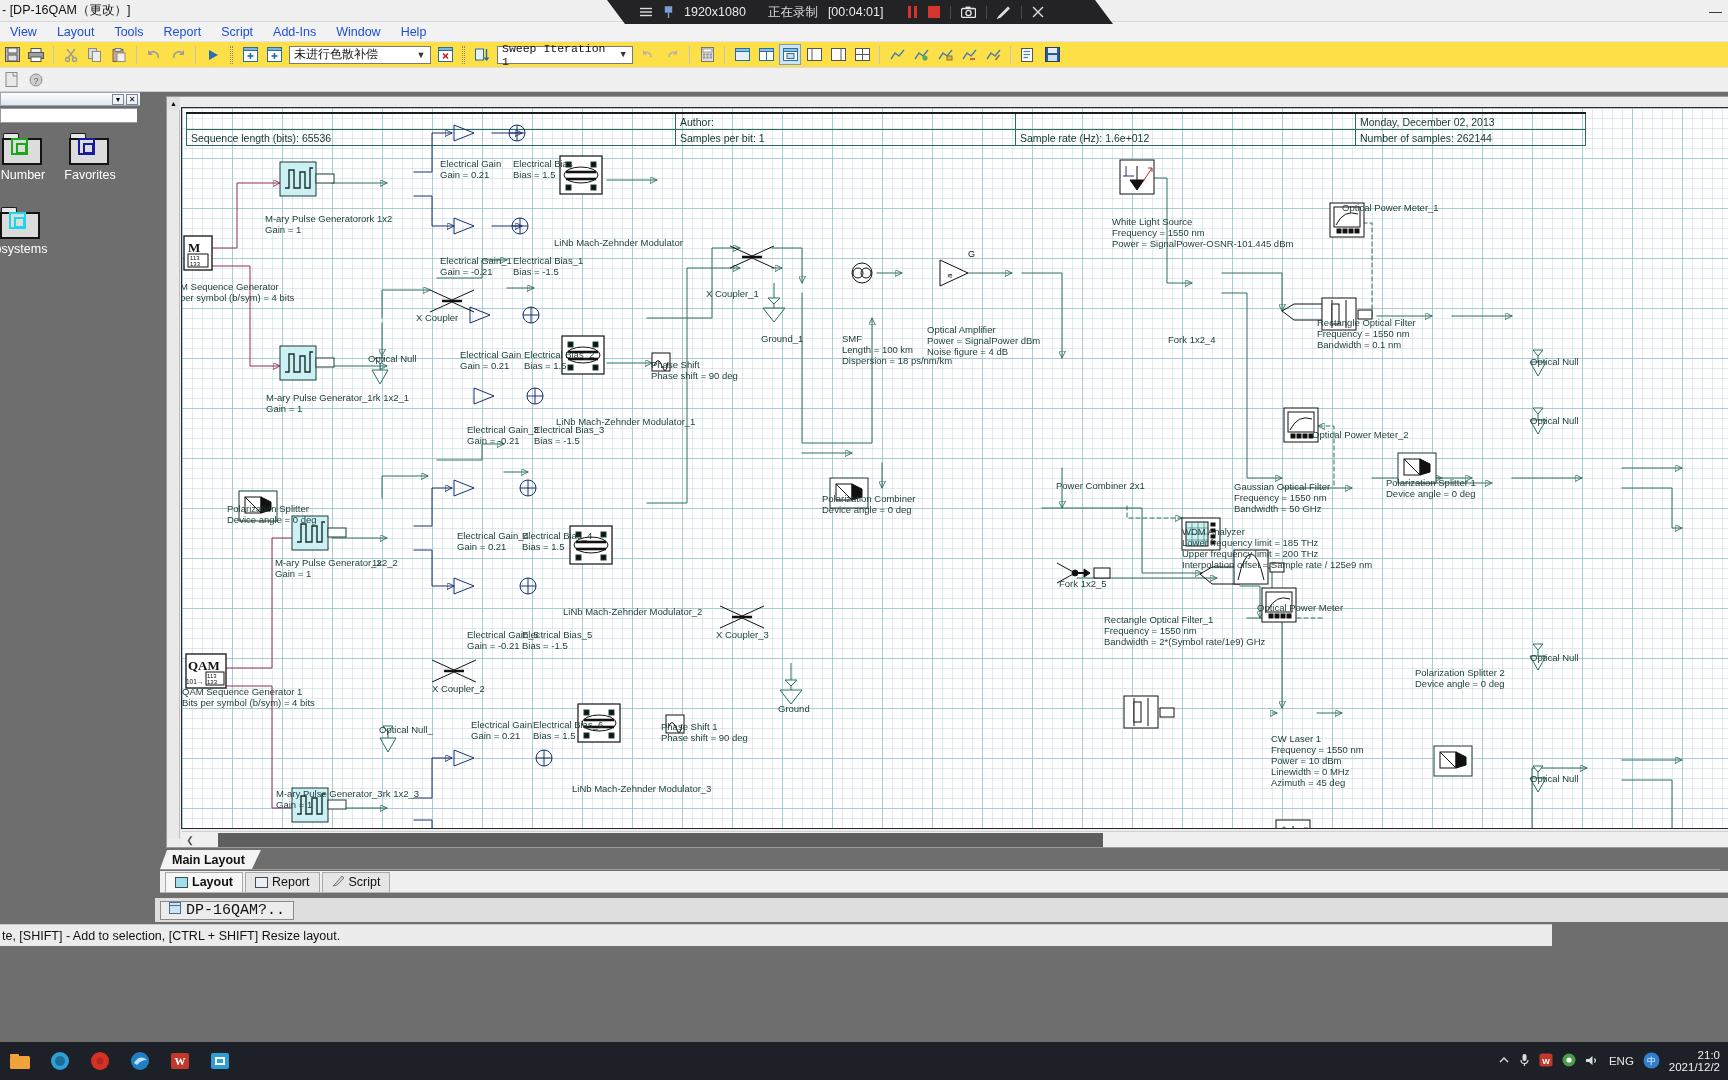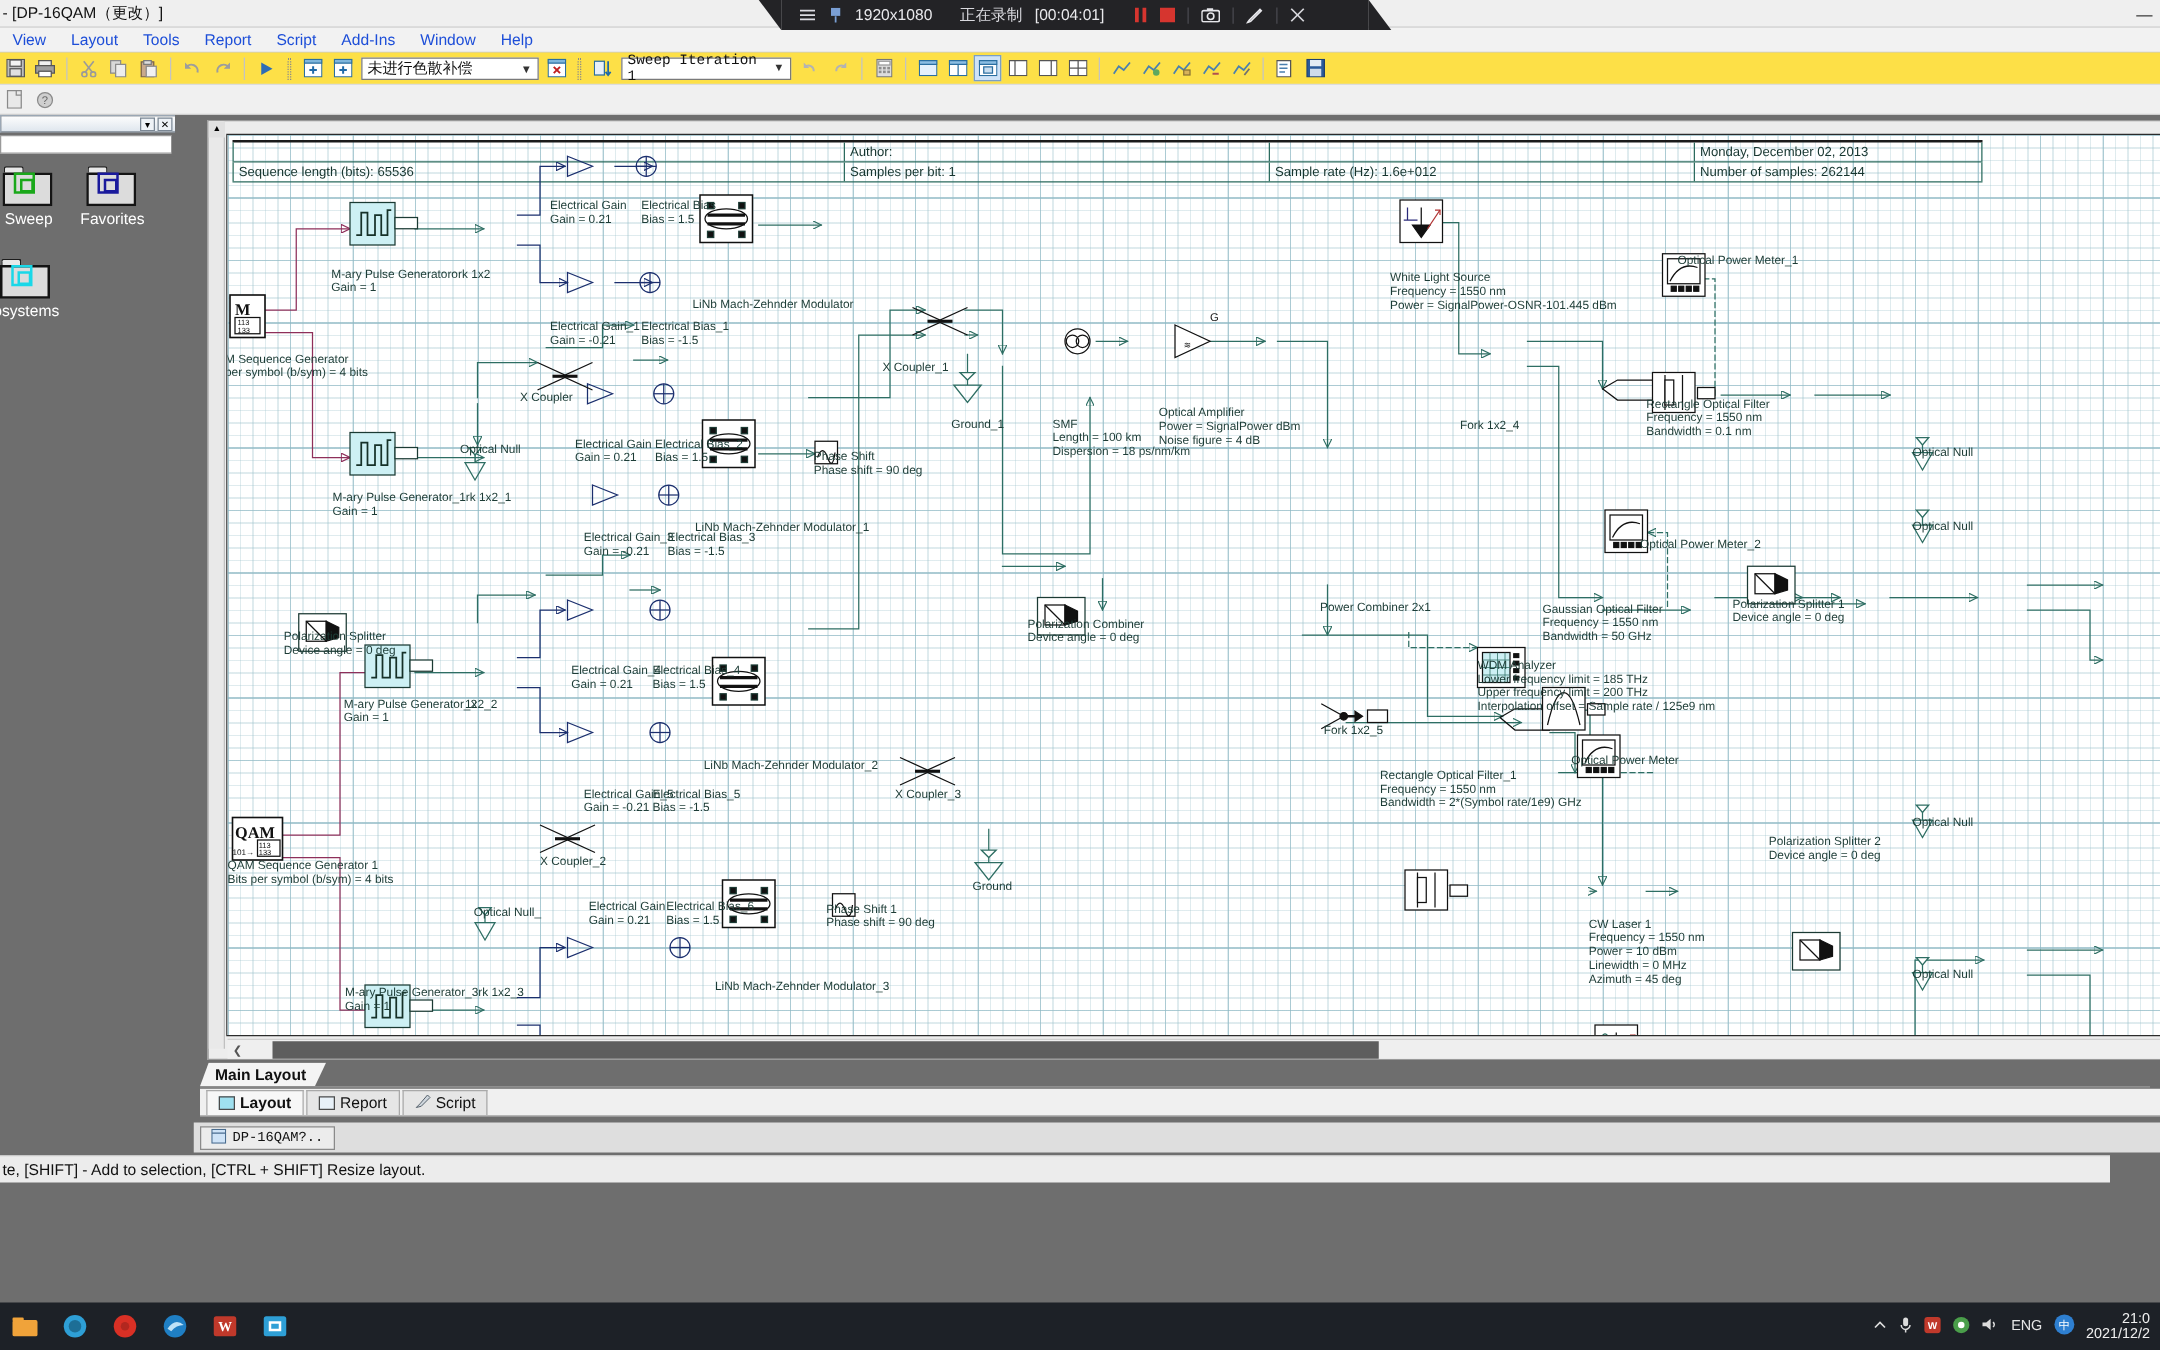--- a/index.html
+++ b/index.html
@@ -172,25 +172,25 @@
   .btab.active { background:#f7f7f7; font-weight:bold; }
   .mini { width:13px; height:11px; border:1px solid #4a4a4a; display:inline-block; }
 
   #taskwin {
     position:absolute; left:155px; top:898px; width:1573px; height:24px; z-index:9;
     background:#dedede; padding-top:3px;
   }
   .taskwin-btn {
     margin-left:5px; height:19px; display:inline-flex; align-items:center; gap:5px;
     padding:0 8px; border:1px solid #8a8a8a; background:#ececec;
-    font-family:"Liberation Mono", monospace; font-size:11px; color:#111;justify-content:flex-end;
+    font-family:"Liberation Mono", monospace; font-size:15px; color:#111;justify-content:flex-end;
   }
 
   #statusbar {
-    position:absolute; left:0; top:924px; width:1688px; height:22px; z-index:9;
+    position:absolute; left:0; top:924px; width:1552px; height:22px; z-index:9;
     background:#ececec; display:flex; align-items:center; padding-left:2px;
     font-size:12.5px; color:#111; border-top:1px solid #c8c8c8;
   }
 
   
   #taskbar {
     position:absolute; left:0; bottom:0; width:1728px; height:38px;
     background:#1d2127; z-index:40; display:flex; align-items:center;
   }
   .tb-ico { width:34px; height:34px; margin:0 3px; border-radius:4px;
@@ -525,21 +525,21 @@
   <div id="dock-search"></div>
   <div id="dock-body">
 
     <div class="folder-item" style="left:-12px; top:8px;">
       <div class="folder-ico">
         <div class="tab"></div>
           <div class="body"></div>
         <div class="sq-outer" style="border-color:#1aa81a"></div>
         <div class="sq-inner" style="border-color:#1aa81a"></div>
       </div>
-      <span>Sweep</span>
+      <span>Number</span>
     </div>
 
     <div class="folder-item" style="left:55px; top:8px;">
       <div class="folder-ico">
         <div class="tab"></div>
           <div class="body"></div>
         <div class="sq-outer" style="border-color:#1a1a9c"></div>
         <div class="sq-inner" style="border-color:#1a1a9c"></div>
       </div>
       <span>Favorites</span>

